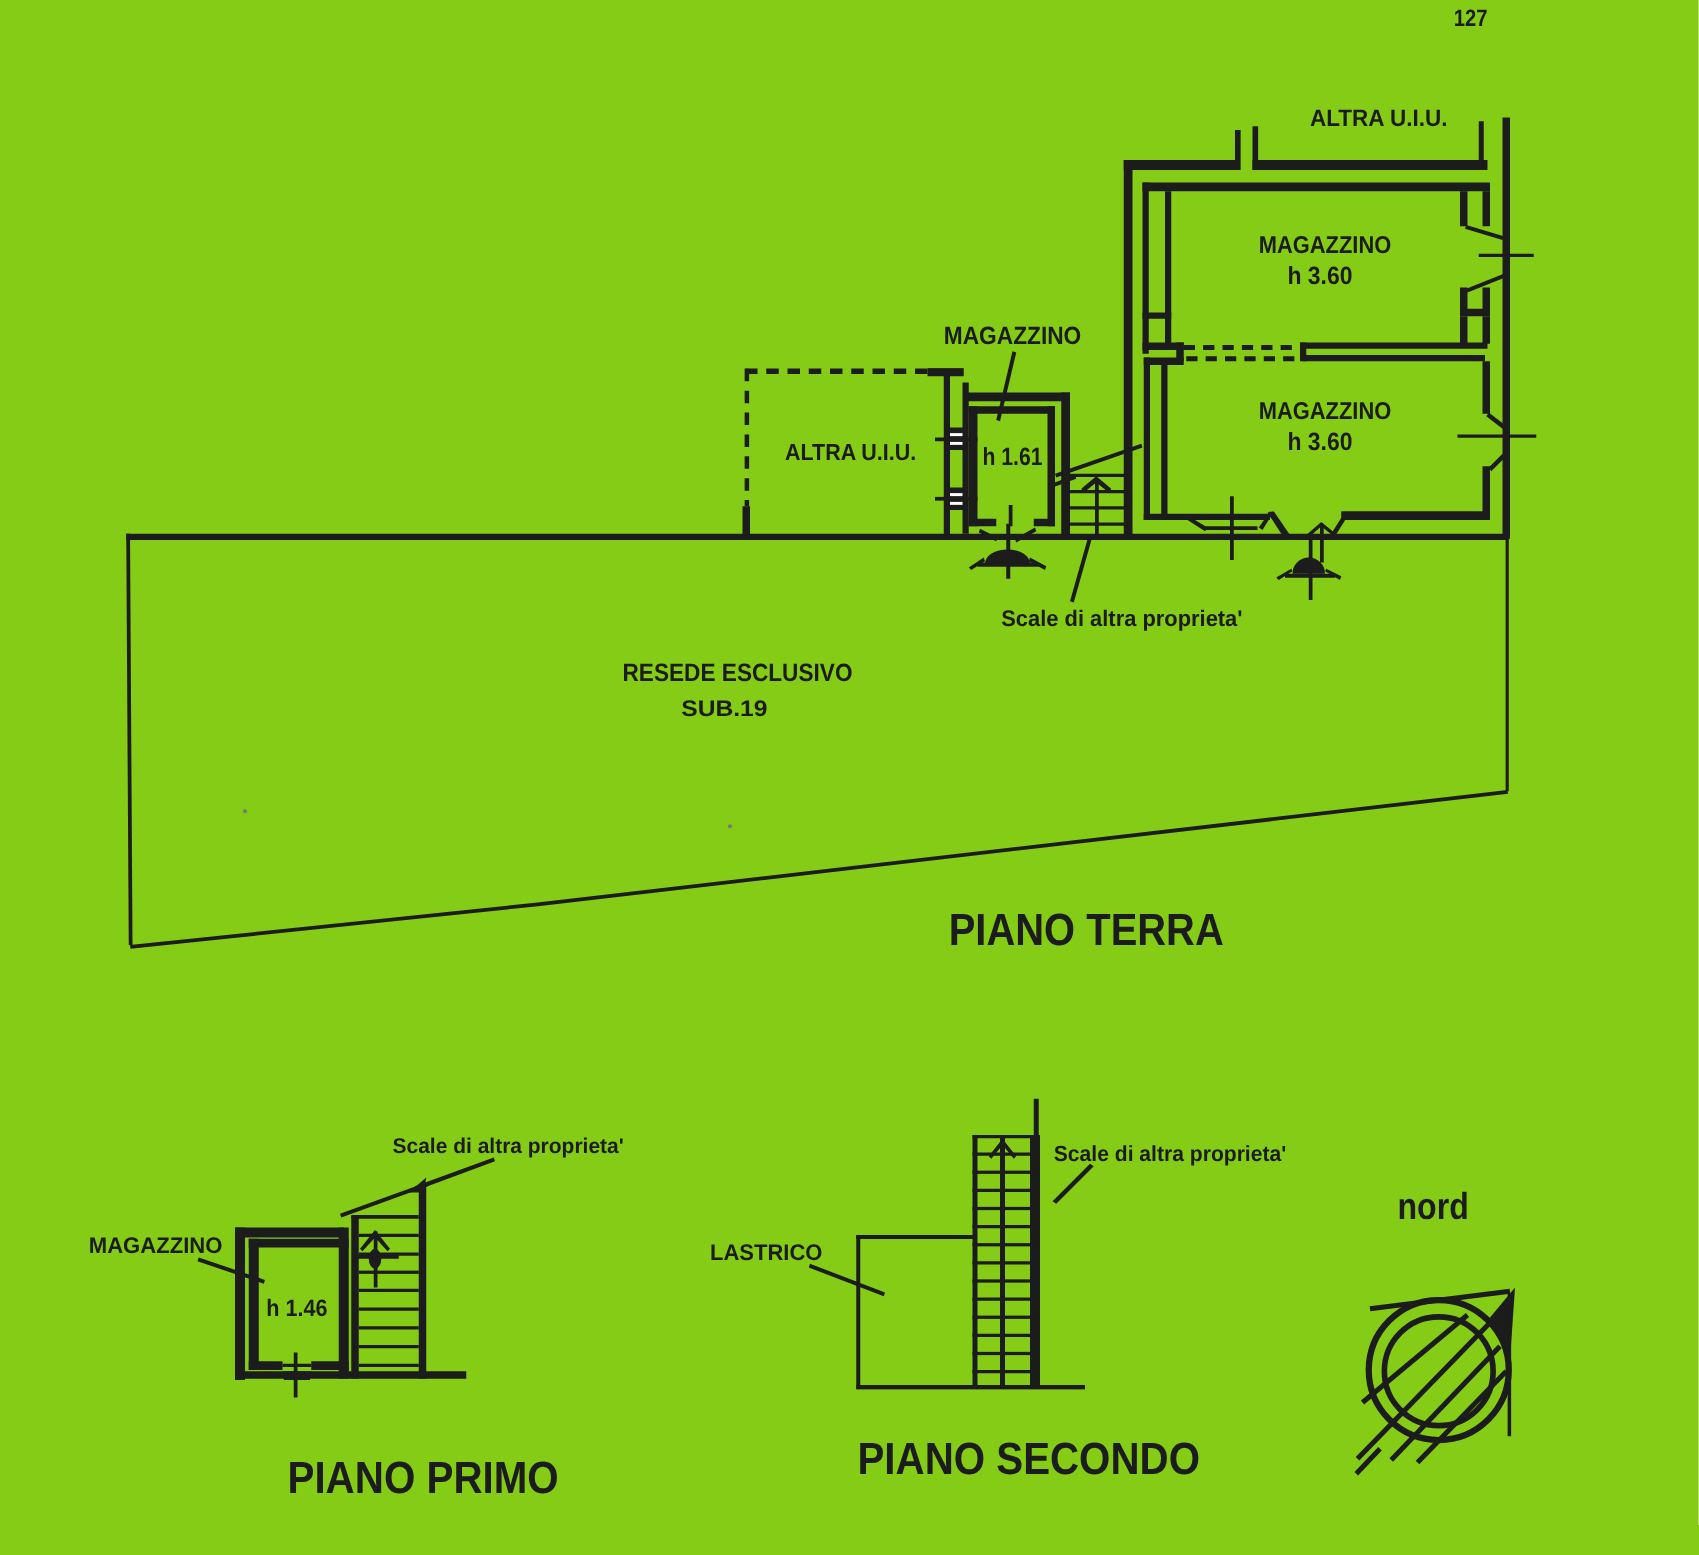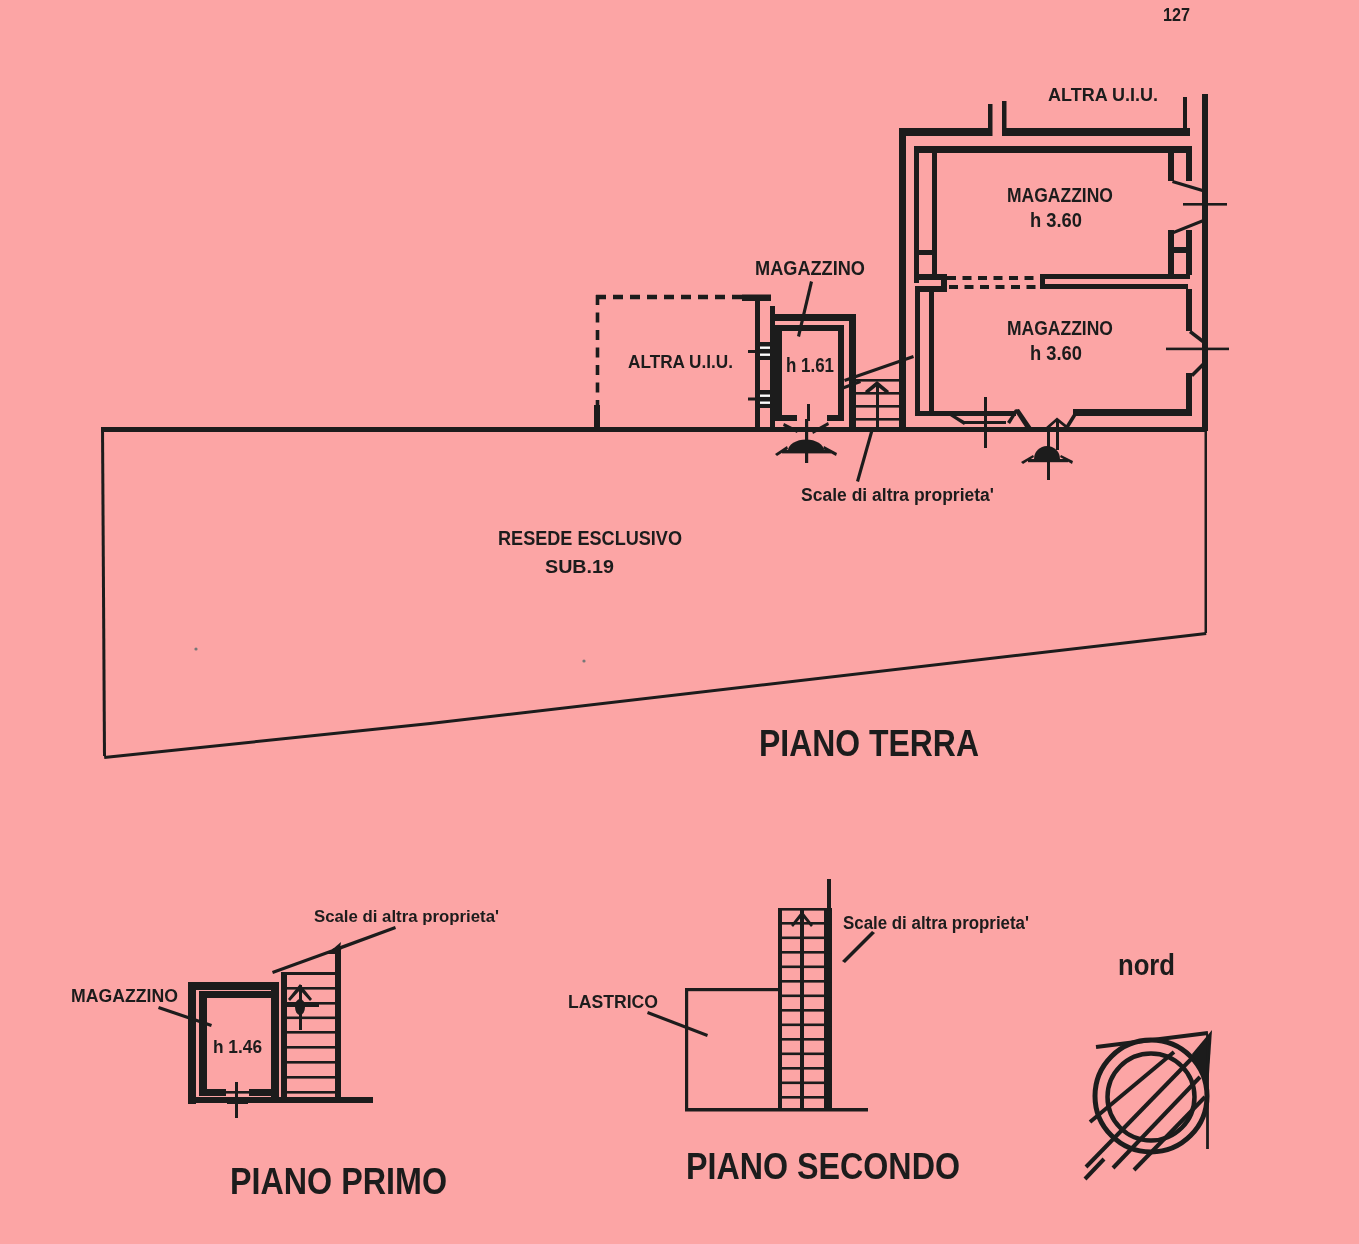--- a/index.html
+++ b/index.html
@@ -1,16 +1,16 @@
 <!DOCTYPE html>
 <html><head>
 <meta charset="utf-8">
 <style>
   html,body{margin:0;padding:0;background:#ffffff;}
-  .page{position:relative;width:1359px;height:1244px;background:#fca5a5;overflow:hidden;}
+  .page{position:relative;width:1359px;height:1244px;background:#84cc16;overflow:hidden;}
   svg{position:absolute;top:0;left:0;filter:blur(0.38px);}
   text{font-family:"Liberation Sans", sans-serif;fill:#1c1c1c;font-weight:bold;}
 </style>
 </head>
 <body>
 <div class="page">
 <svg width="1359" height="1244" viewBox="0 0 1359 1244">
 
 <text x="1163" y="21" font-size="19" textLength="27" lengthAdjust="spacingAndGlyphs">127</text>
 

